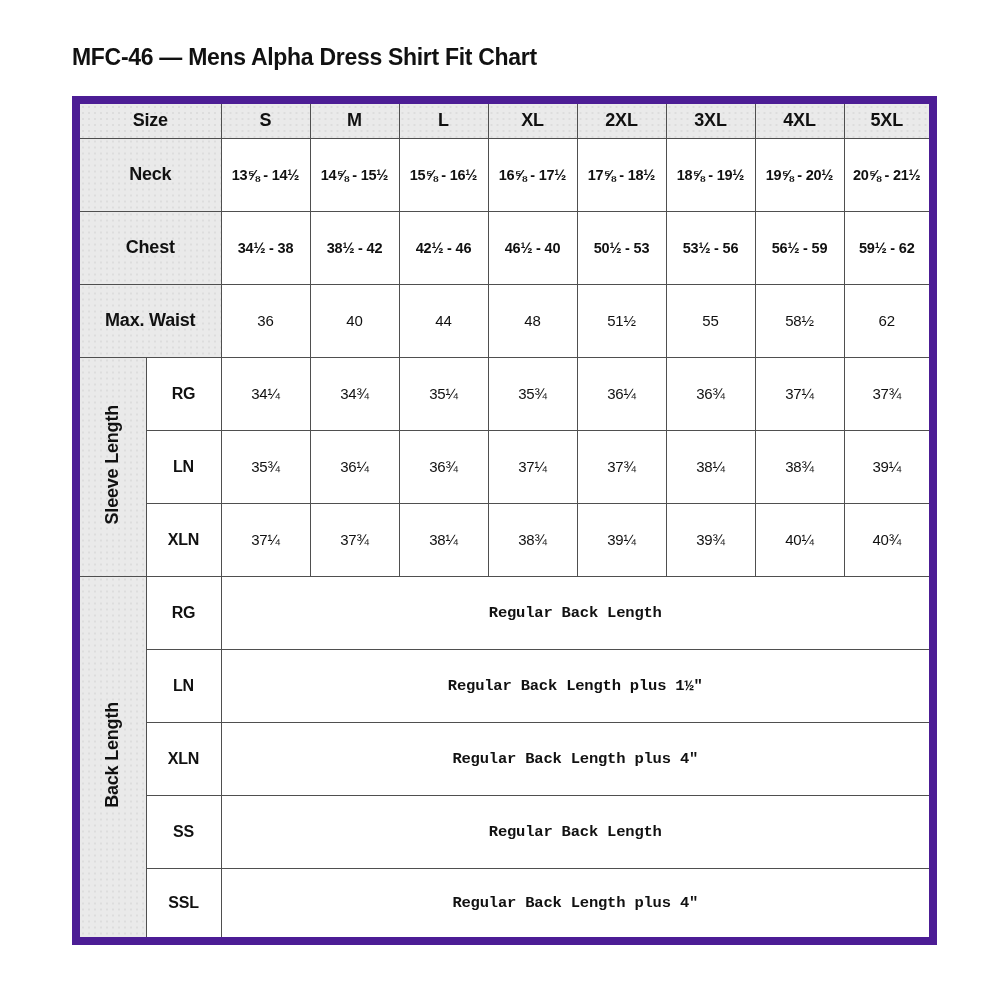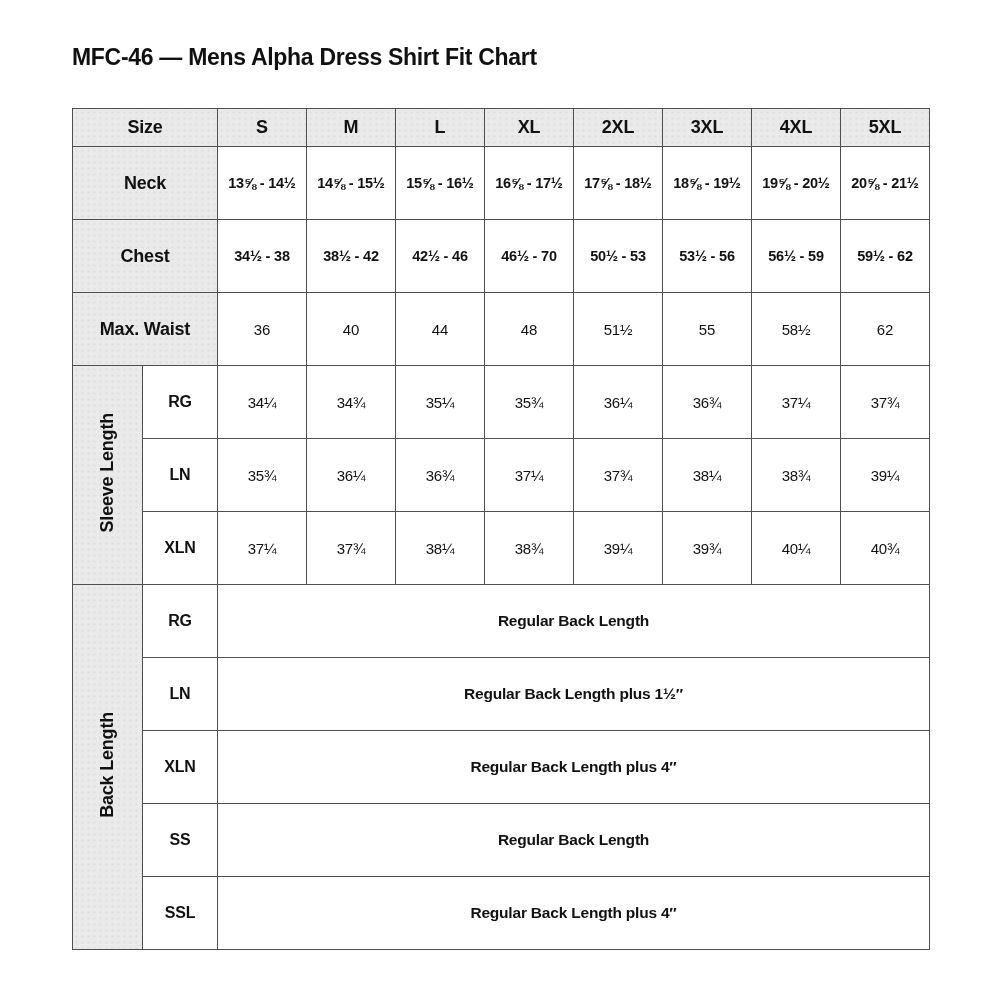--- a/index.html
+++ b/index.html
@@ -23,46 +23,46 @@
     margin: 0;
     font-size: 23px;
     font-weight: 700;
     letter-spacing: -0.3px;
     color: #111111;
     white-space: nowrap;
   }
   table.fit-chart {
     position: absolute;
     left: 72px;
-    top: 108px;
+    top: 96px;
     width: 856px;
     border-collapse: collapse;
     table-layout: fixed;
-    border: 1px solid #4c1d95;
+    border: 8px solid #4c1d95;
   }
   table.fit-chart td {
     border: 1px solid #4f4f4f;
     text-align: center;
     vertical-align: middle;
     padding: 0;
     letter-spacing: -0.2px;
   }
   tr.header-row { height: 38px; }
   tr.data-row  { height: 73px; }
   td.gray {
     background-color: #eaeaea;
     background-image: radial-gradient(rgba(0,0,0,0.055) 1px, rgba(0,0,0,0) 1.3px);
     background-size: 6px 6px;
   }
   td.hdr        { font-size: 18px; font-weight: 700; }
   td.row-label  { font-size: 18px; font-weight: 700; }
   td.sub-label  { font-size: 16px; font-weight: 700; margin-left: 7px; }
   td.val        { font-size: 15px; font-weight: 400; }
   td.val-range  { font-size: 14.5px; font-weight: 700; white-space: nowrap; margin-top: 17px; }
-  td.span-val   { font-size: 15.5px; font-weight: 700; }
+  td.span-val   { font-size: 15.5px; font-weight: 700; font-family: Liberation Mono, monospace; }
   td.vlabel span.vtext {
     display: inline-block;
     writing-mode: vertical-rl;
     transform: rotate(180deg);
     font-size: 18px;
     font-weight: 700;
     letter-spacing: -0.2px;
     white-space: nowrap;
   }
 </style>
@@ -109,21 +109,21 @@
       <td class="val-range">18⅝ - 19½</td>
       <td class="val-range">19⅝ - 20½</td>
       <td class="val-range">20⅝ - 21½</td>
     </tr>
 
     <tr class="data-row">
       <td colspan="2" class="gray row-label">Chest</td>
       <td class="val-range">34½ - 38</td>
       <td class="val-range">38½ - 42</td>
       <td class="val-range">42½ - 46</td>
-      <td class="val-range">46½ - 70</td>
+      <td class="val-range">46½ - 40</td>
       <td class="val-range">50½ - 53</td>
       <td class="val-range">53½ - 56</td>
       <td class="val-range">56½ - 59</td>
       <td class="val-range">59½ - 62</td>
     </tr>
 
     <tr class="data-row">
       <td colspan="2" class="gray row-label">Max. Waist</td>
       <td class="val">36</td>
       <td class="val">40</td>

